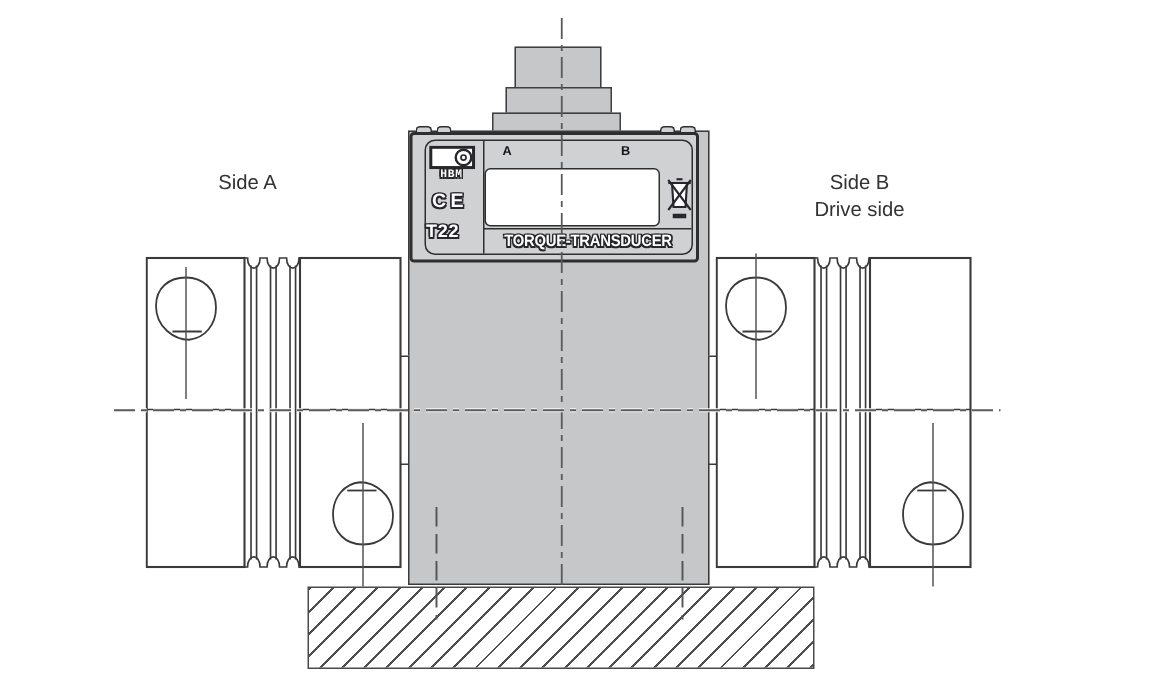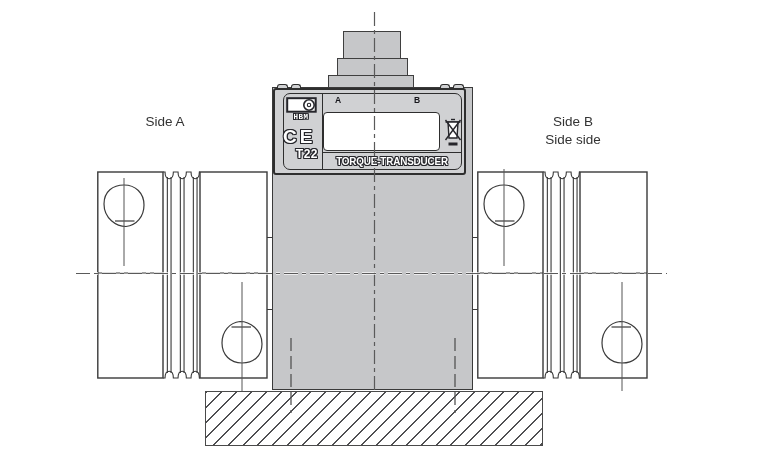--- a/index.html
+++ b/index.html
@@ -19,22 +19,22 @@
   .nameplate{background:#ffffff;border:1.4px solid #2e2e2e;border-radius:4px;}
   .vdivider{border-left:1.5px solid #2e2e2e;}
   .hline{border-top:1.5px solid #2e2e2e;}
   .portletter{font-size:8.5px;font-weight:bold;color:#15151a;text-align:center;}
   .outlined{
     color:#fff;font-weight:bold;
     text-shadow:-1px 0 0 #26262b,1px 0 0 #26262b,0 -1px 0 #26262b,0 1px 0 #26262b,
                 -1px -1px 0 #26262b,1px 1px 0 #26262b,-1px 1px 0 #26262b,1px -1px 0 #26262b;
   }
   .brandtxt{font-size:7.5px;letter-spacing:.5px;text-align:center;}
-  .cetxt{font-size:19px;letter-spacing:3px;text-align:left;font-weight:600;}
-  .modeltxt{font-size:12px;text-align:right;letter-spacing:.5px;}
+  .cetxt{font-size:13px;letter-spacing:3px;text-align:center;font-weight:600;}
+  .modeltxt{font-size:12px;text-align:left;letter-spacing:.5px;}
   .product{
     font-size:11px;text-align:center;transform:scaleX(.9);transform-origin:center;
     white-space:nowrap;letter-spacing:-.2px;
   }
   .sidelabel{width:160px;text-align:center;font-size:13.5px;line-height:17.5px;color:#333;}
   
   .base{
     border:1.8px solid #4a4a4a;
     background:repeating-linear-gradient(135deg,#4f4f52 0px,#4f4f52 1.4px,transparent 1.4px,transparent 10.5px),#fff;
   }
@@ -152,21 +152,21 @@
       <line x1="27" y1="9" x2="27" y2="106"></line>
       <line x1="145" y1="122" x2="145" y2="231"></line>
     </g>
   </svg>
 
   <div class="abs sidelabel" style="left:85px;top:113px;">
     <div>Side A</div>
   </div>
   <div class="abs sidelabel" style="left:473px;top:113px;margin-left:20px;">
     <div>Side B</div>
-    <div>Side side</div>
+    <div>Drive side</div>
   </div>
 
   <svg class="abs" style="left:0;top:0;pointer-events:none;" width="775" height="465" viewBox="0 0 775 465">
     <line x1="374.5" y1="12" x2="374.5" y2="390" stroke="#5a5a5a" stroke-width="1.2" stroke-dasharray="14 4 4 4"></line>
     <line x1="76" y1="273.5" x2="667" y2="273.5" stroke="#ffffff" stroke-opacity="0.9" stroke-width="2.6" stroke-dasharray="14 4 4 4"></line>
     <line x1="76" y1="273.5" x2="667" y2="273.5" stroke="#5a5a5a" stroke-width="1.2" stroke-dasharray="14 4 4 4"></line>
     <line x1="291" y1="338" x2="291" y2="413" stroke="#555" stroke-width="1.3" stroke-dasharray="13 5"></line>
     <line x1="455" y1="338" x2="455" y2="413" stroke="#555" stroke-width="1.3" stroke-dasharray="13 5"></line>
   </svg>
 

